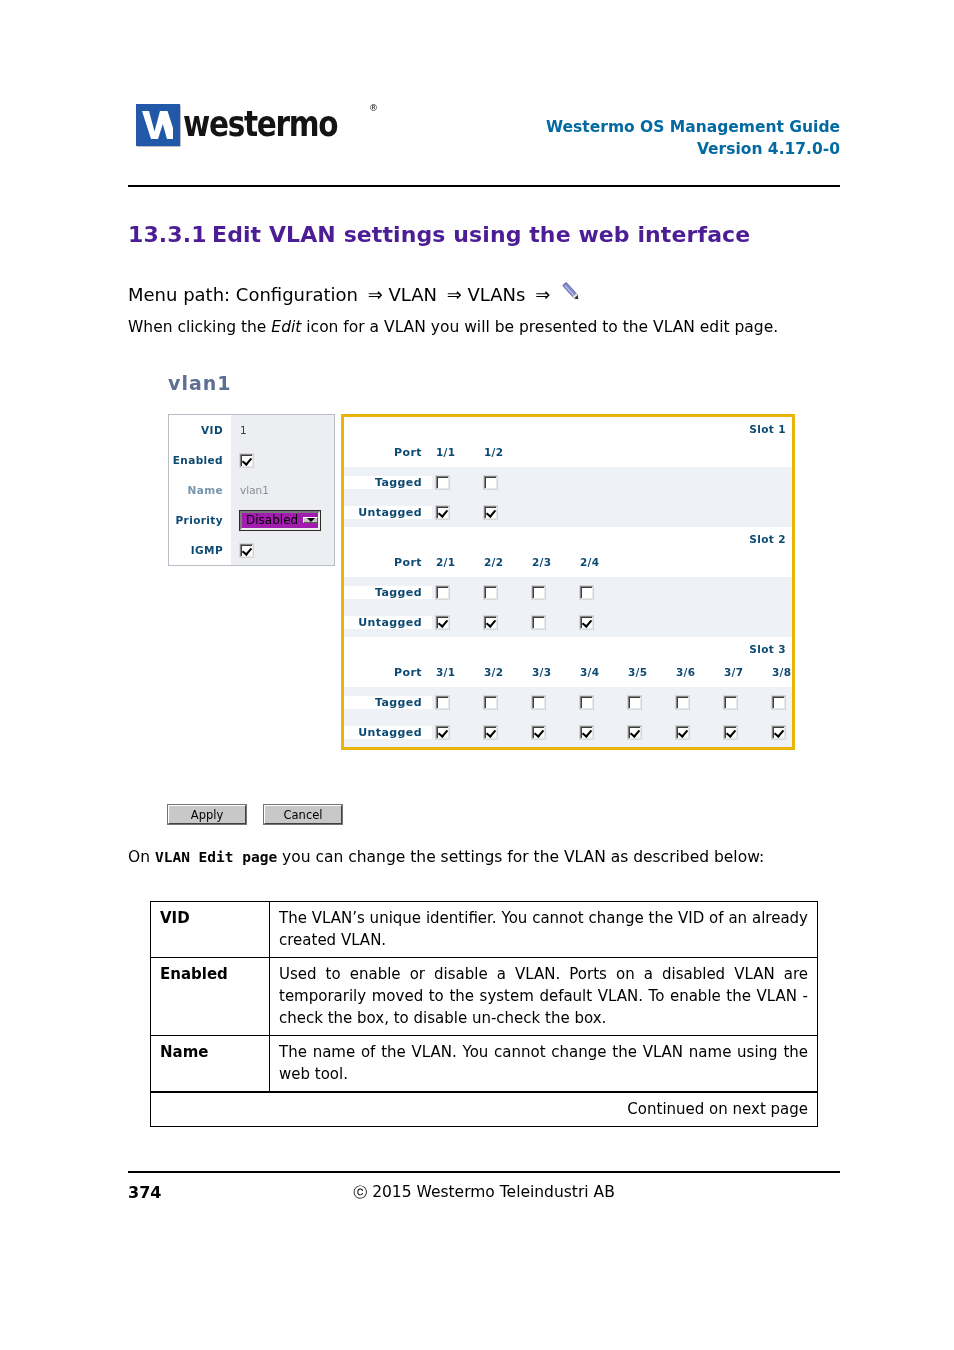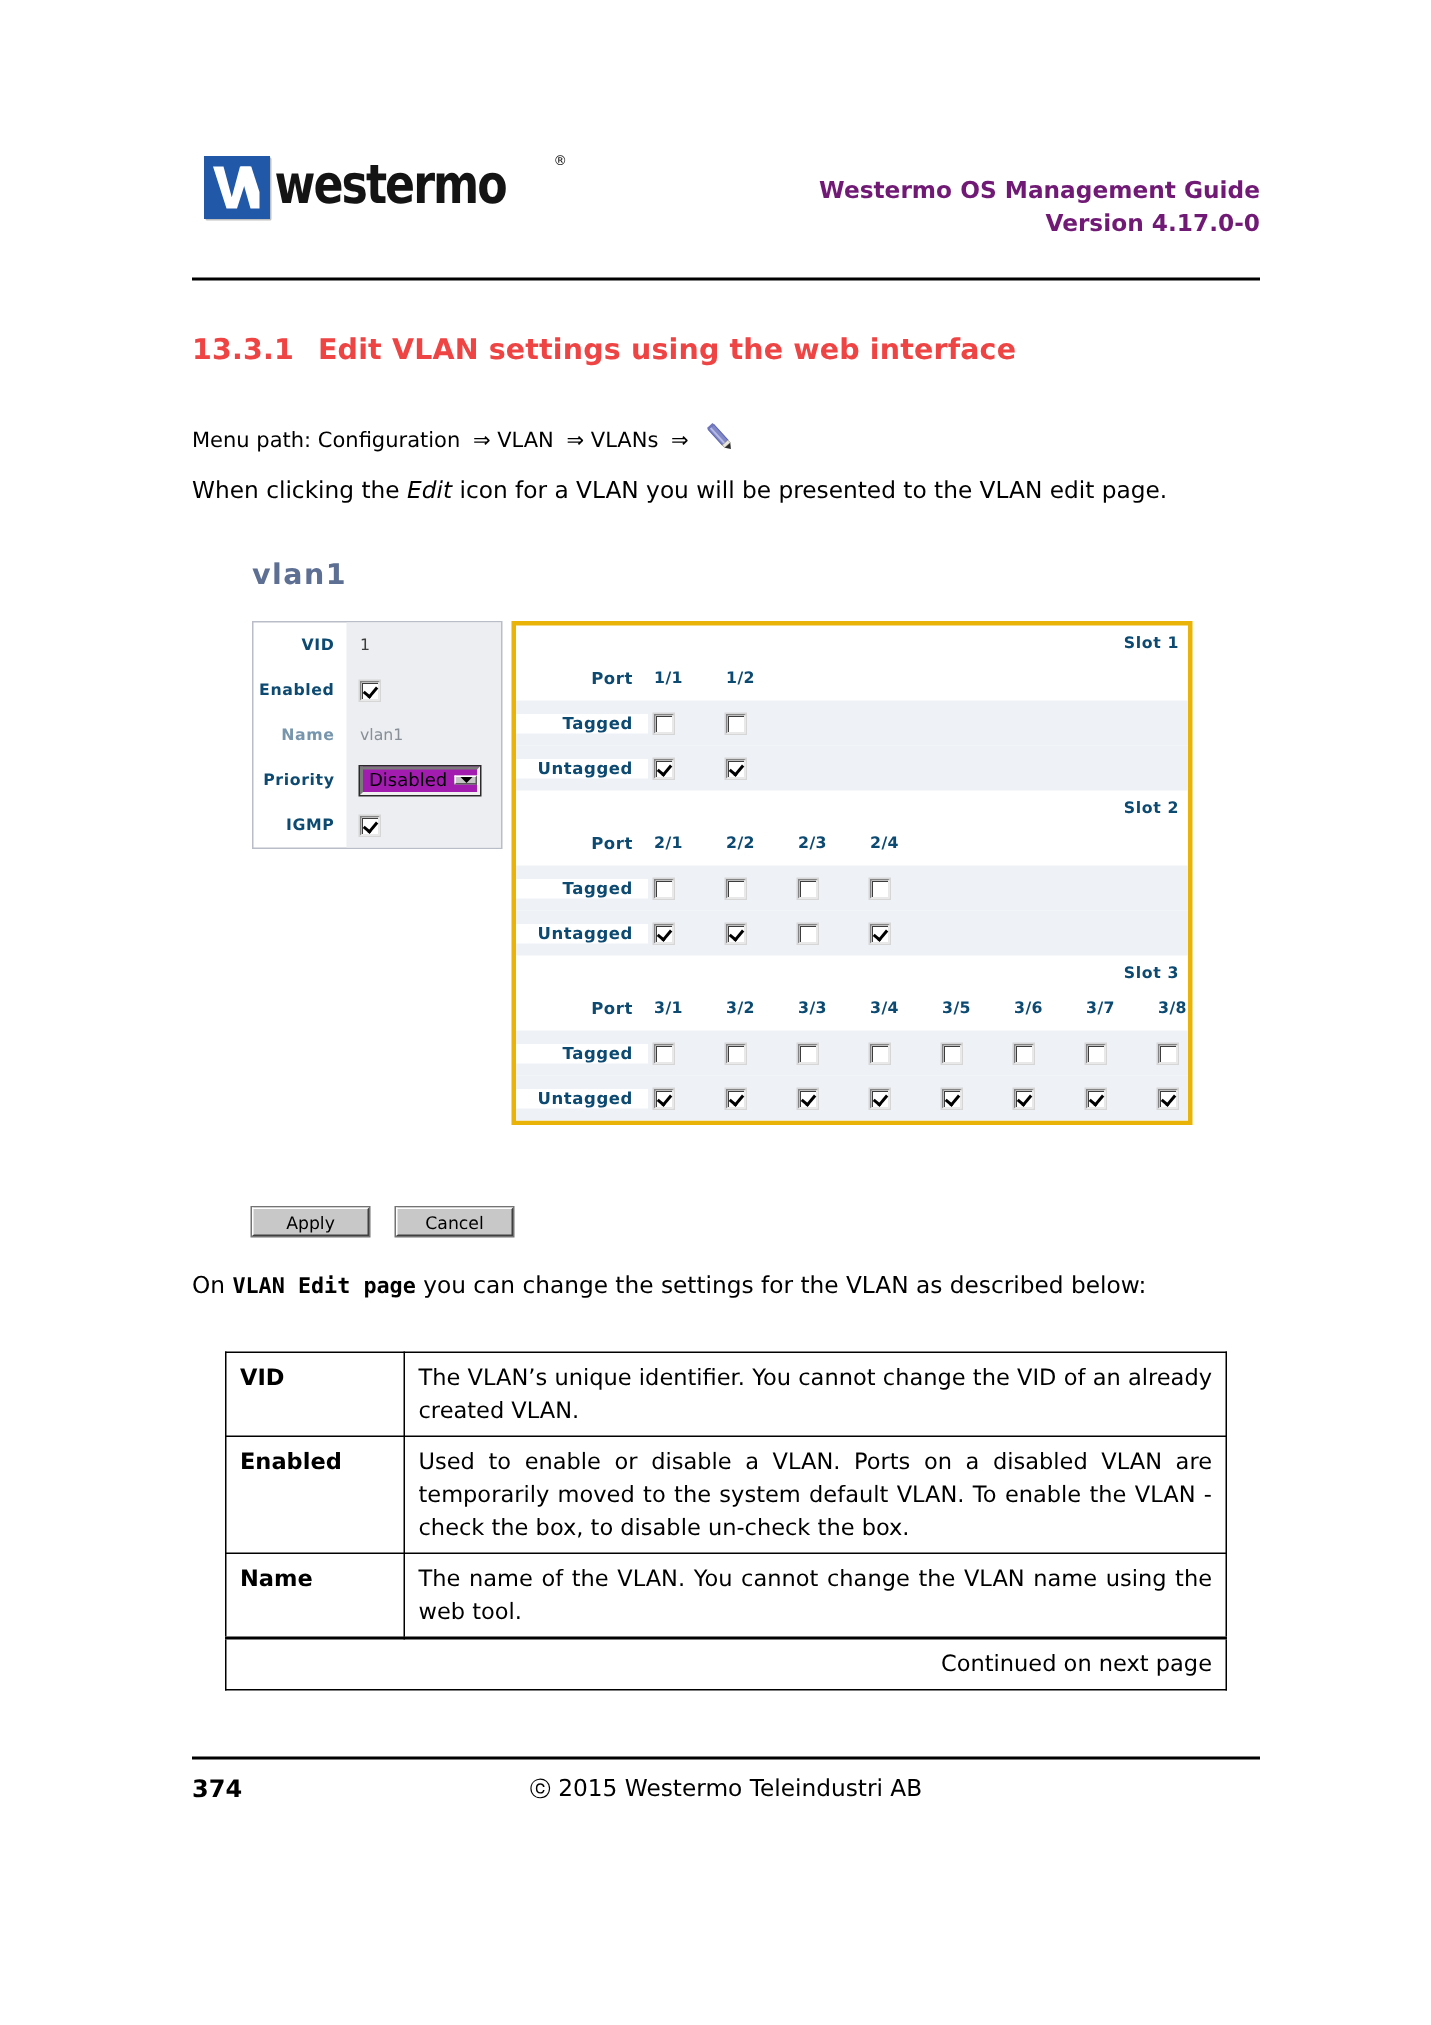--- a/index.html
+++ b/index.html
@@ -64,49 +64,49 @@
     color: #141414;
   }
   .header-title {
     position: absolute;
     right: 0;
     top: 16px;
     text-align: right;
     font-family: "DejaVu Sans", sans-serif;
     font-size: 15.5px;
     font-weight: bold;
-    color: #701a75;
+    color: #0369a1;
     line-height: 22px;
   }
   .header-rule {
     position: absolute;
     left: 128px;
     top: 185px;
     width: 712px;
     height: 2px;
     background: #000;
   }
 
   
   .section-heading {
     position: absolute;
     left: 128px;
     top: 222px;
-    font-size: 19px;
-    font-weight: bold;
-    color: #ef4444;
+    font-size: 22px;
+    font-weight: bold;
+    color: #4c1d95;
     letter-spacing: 0.1px;
   }
   .section-heading .num { display: inline-block; width: 84px; }
 
   .menu-path {
     position: absolute;
     left: 128px;
     top: 280px;
-    font-size: 14px;
+    font-size: 18px;
     color: #000;
     display: flex;
     align-items: center;
     gap: 2px;
     justify-content: flex-end;
   }
   .pencil-icon { margin-left: 7px; display:inline-block; vertical-align: middle;}
 
   .para {
     position: absolute;

